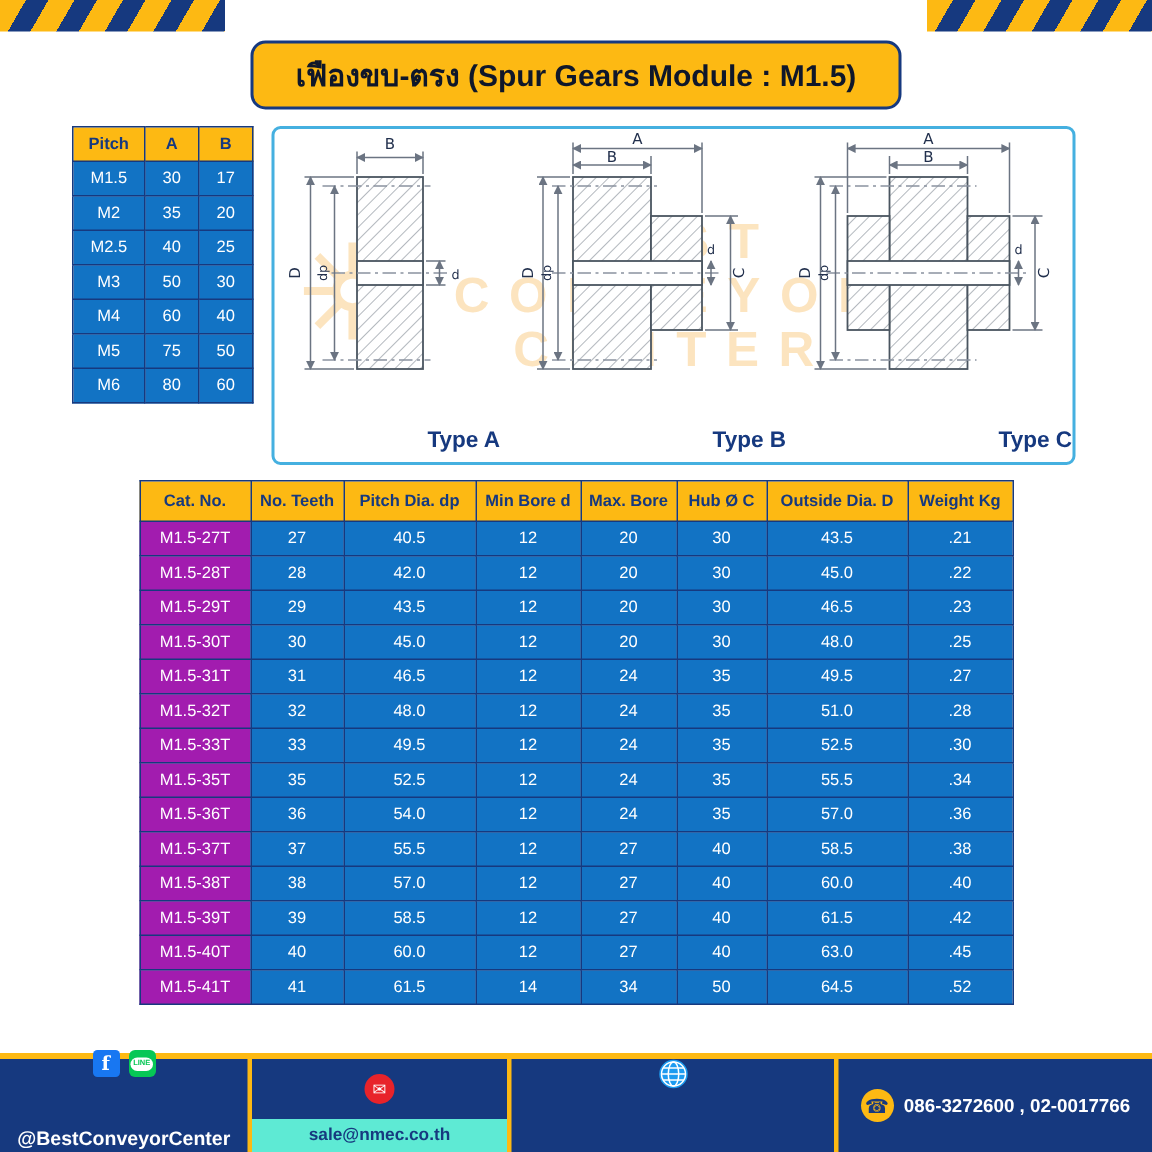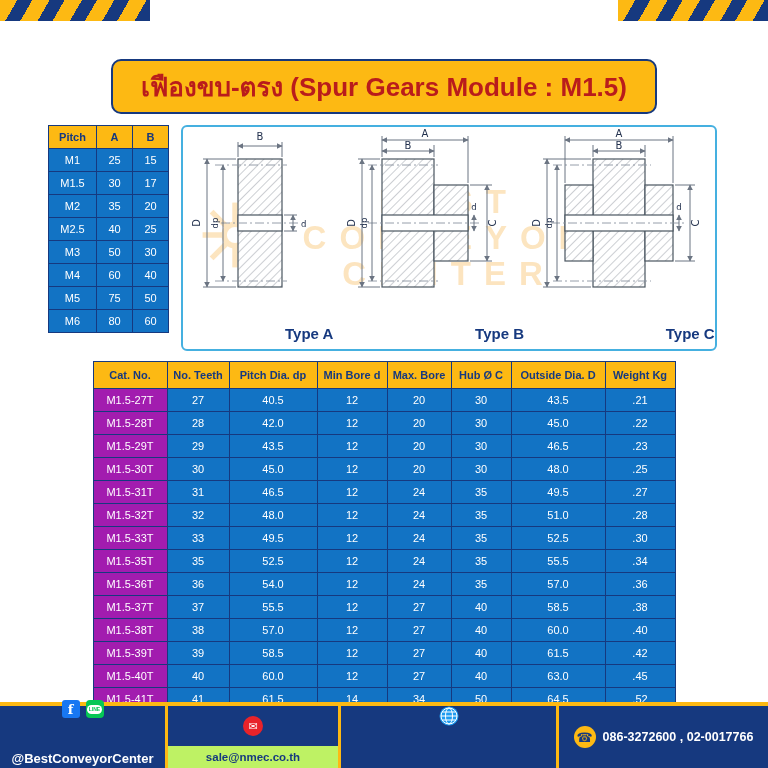--- a/index.html
+++ b/index.html
@@ -8,21 +8,21 @@
 
   
   .stripe { position: absolute; top: 0; height: 21px; width: 150px;
     background: repeating-linear-gradient(120deg, #fdb913 0 15px, #16397f 15px 28px); }
   .stripe.left { left: 0; }
   .stripe.right { right: 0; }
 
   
   .title-wrap { text-align: center; padding-top: 27px; }
   .title-banner { display: inline-block; background: #fdb913; border: 2px solid #16397f;
-    border-radius: 10px; padding: 5px 28px; color: #b91c1c; font-size: 26px; font-weight: bold; margin-top: 32px; }
+    border-radius: 10px; padding: 5px 28px; color: #0f172a; font-size: 20px; font-weight: bold; }
 
   
   .upper { display: flex; align-items: flex-start; margin: 11px 0 0 48px; gap: 12px; }
 
   table { border-collapse: collapse; }
   .pitch-table { font-size: 11px; }
   .pitch-table th { background: #fdb913; color: #16397f; border: 1px solid #16397f; padding: 5px 2px; font-weight: bold; }
   .pitch-table td { background: #1273c4; color: #fff; border: 1px solid #16397f; padding: 5px 2px; text-align: center; }
   .pitch-table th:nth-child(1) { width: 48px; }
   .pitch-table th:nth-child(2), .pitch-table th:nth-child(3) { width: 36px; }
@@ -60,21 +60,21 @@
   
   .footer { position: absolute; left: 0; bottom: 0; width: 768px; height: 66px;
     background: #16397f; border-top: 4px solid #fdb913; display: flex; align-items: stretch; }
   .fdiv { width: 3px; background: #fdb913; }
   .fseg { display: flex; flex-direction: column; align-items: center; }
   .fseg.social { width: 165px; justify-content: center; gap: 4px; }
   .fseg.email { width: 170px; }
   .fseg.web { width: 215px; gap: 44px; }
   .fseg.phone { flex: 1; flex-direction: row; justify-content: center; align-items: center; gap: 7px; }
   .icon-area { flex: 1; display: flex; align-items: center; justify-content: center; gap: 6px; }
-  .ystrip { width: 100%; height: 22px; background: #bef264; color: #16397f; font-weight: bold;
+  .ystrip { width: 100%; height: 22px; background: #5eead4; color: #16397f; font-weight: bold;
     font-size: 11.5px; display: flex; align-items: center; justify-content: center; white-space: nowrap; }
   .social-label { color: #fff; font-weight: bold; font-size: 13px; margin-top: 29px; }
   .phone-text { color: #fff; font-weight: bold; font-size: 12.5px; white-space: nowrap; }
 
   .icon-fb { width: 18px; height: 18px; background: #1877f2; color: #fff; border-radius: 3px;
     display: inline-flex; align-items: center; justify-content: center; font-weight: bold;
     font-size: 13px; font-family: "DejaVu Serif", serif; }
   .icon-line { width: 18px; height: 18px; background: #06c755; border-radius: 4px;
     display: inline-flex; align-items: center; justify-content: center; }
   .line-bubble { background: #fff; border-radius: 5px; padding: 2px 2px; font-size: 5px;
@@ -112,25 +112,20 @@
 
     <table class="pitch-table">
       <thead>
         <tr>
             <th>Pitch</th>
             <th>A</th>
             <th>B</th>
           </tr>
       </thead>
       <tbody>
-          <tr>
-            <td>M1</td>
-            <td>25</td>
-            <td>15</td>
-          </tr>
           <tr>
             <td>M1.5</td>
             <td>30</td>
             <td>17</td>
           </tr>
           <tr>
             <td>M2</td>
             <td>35</td>
             <td>20</td>
           </tr>

